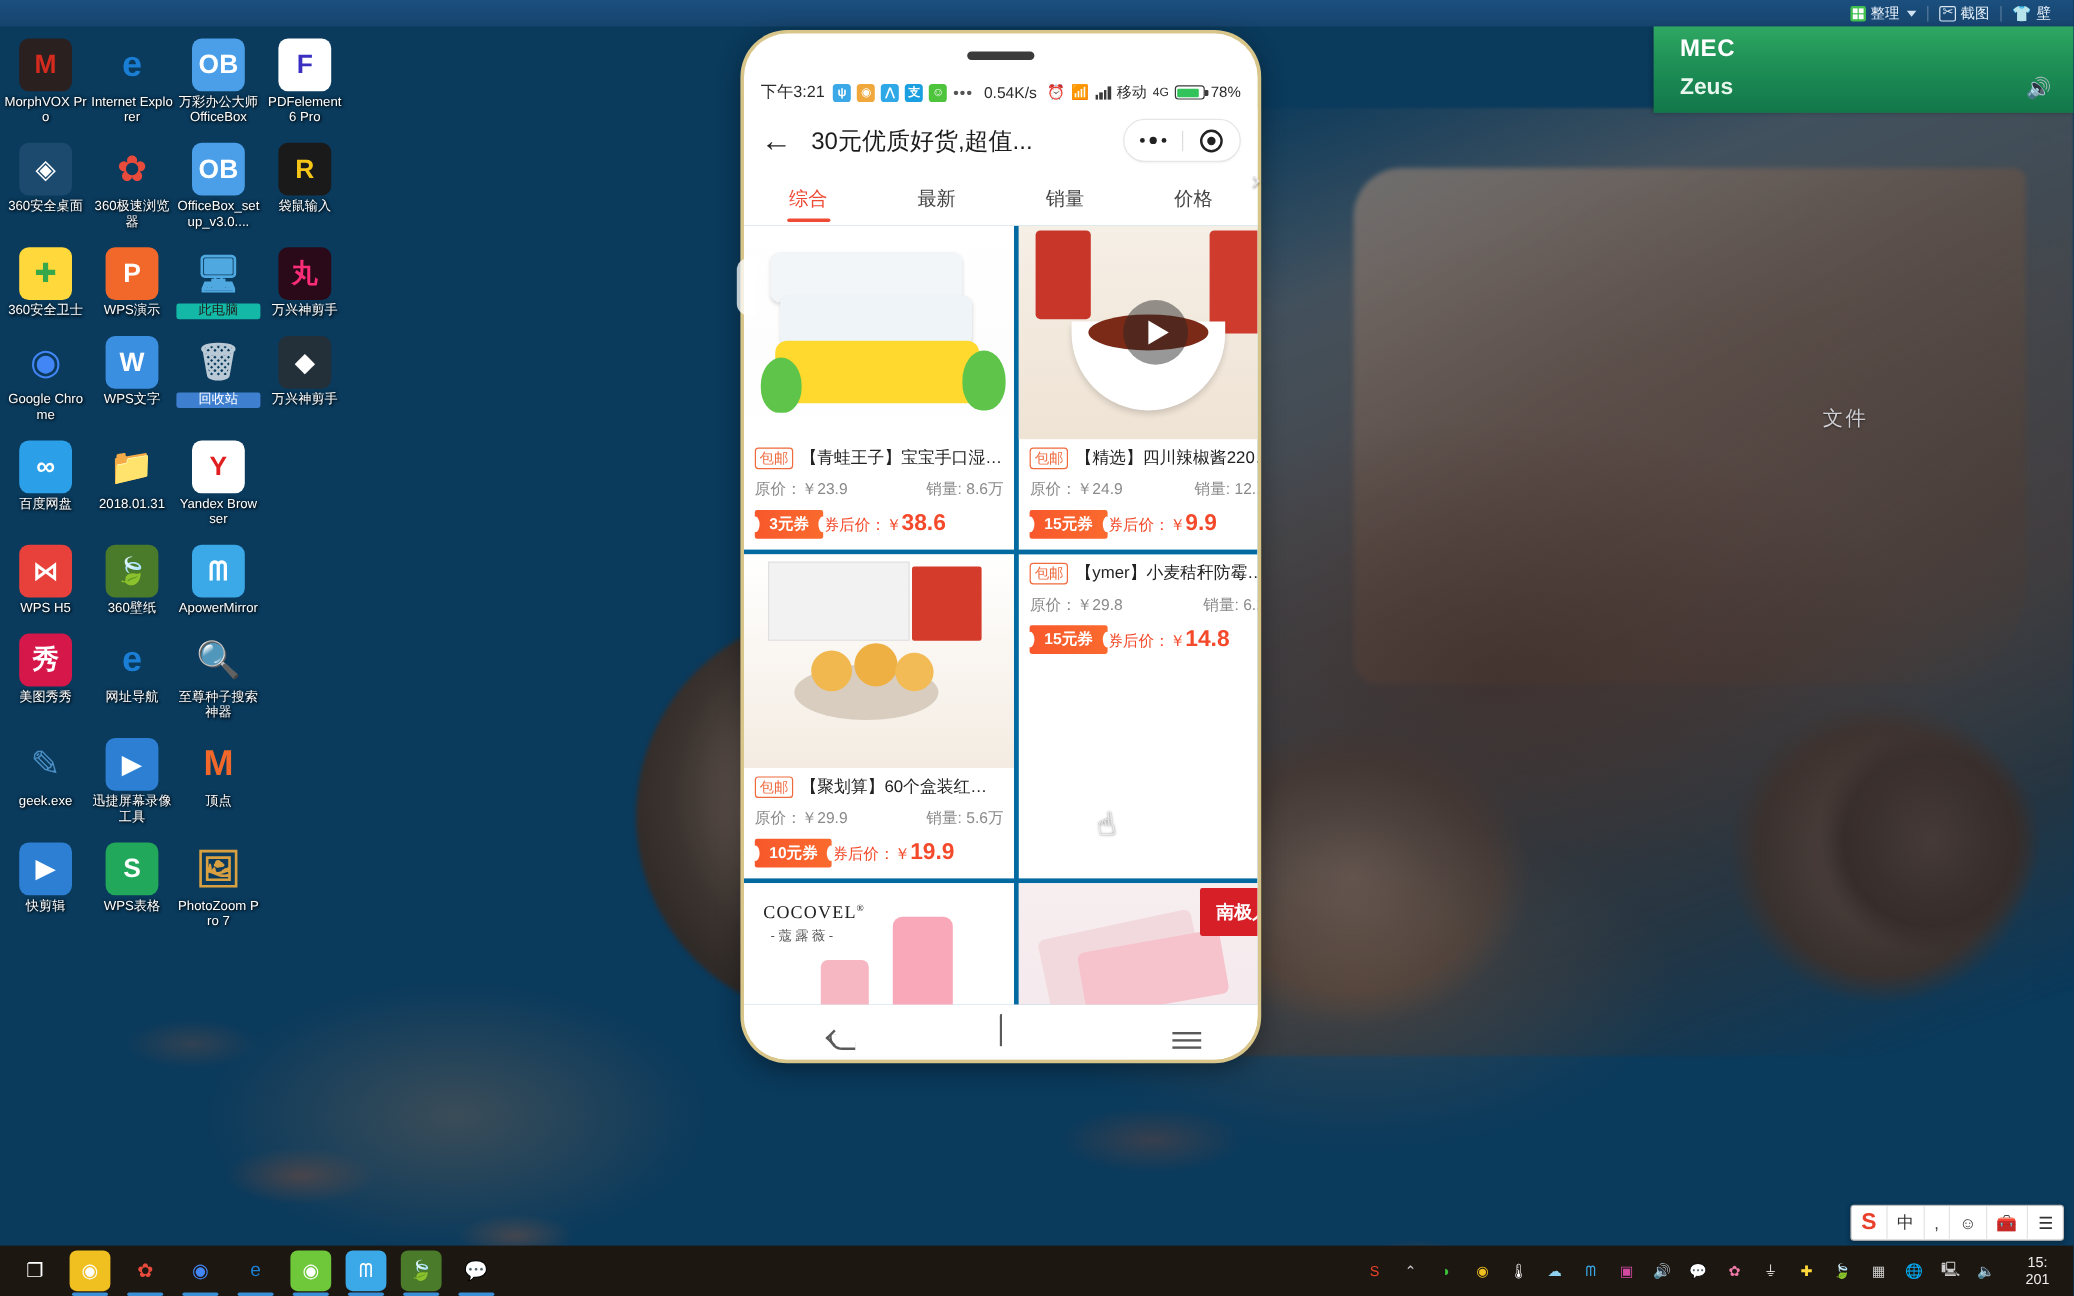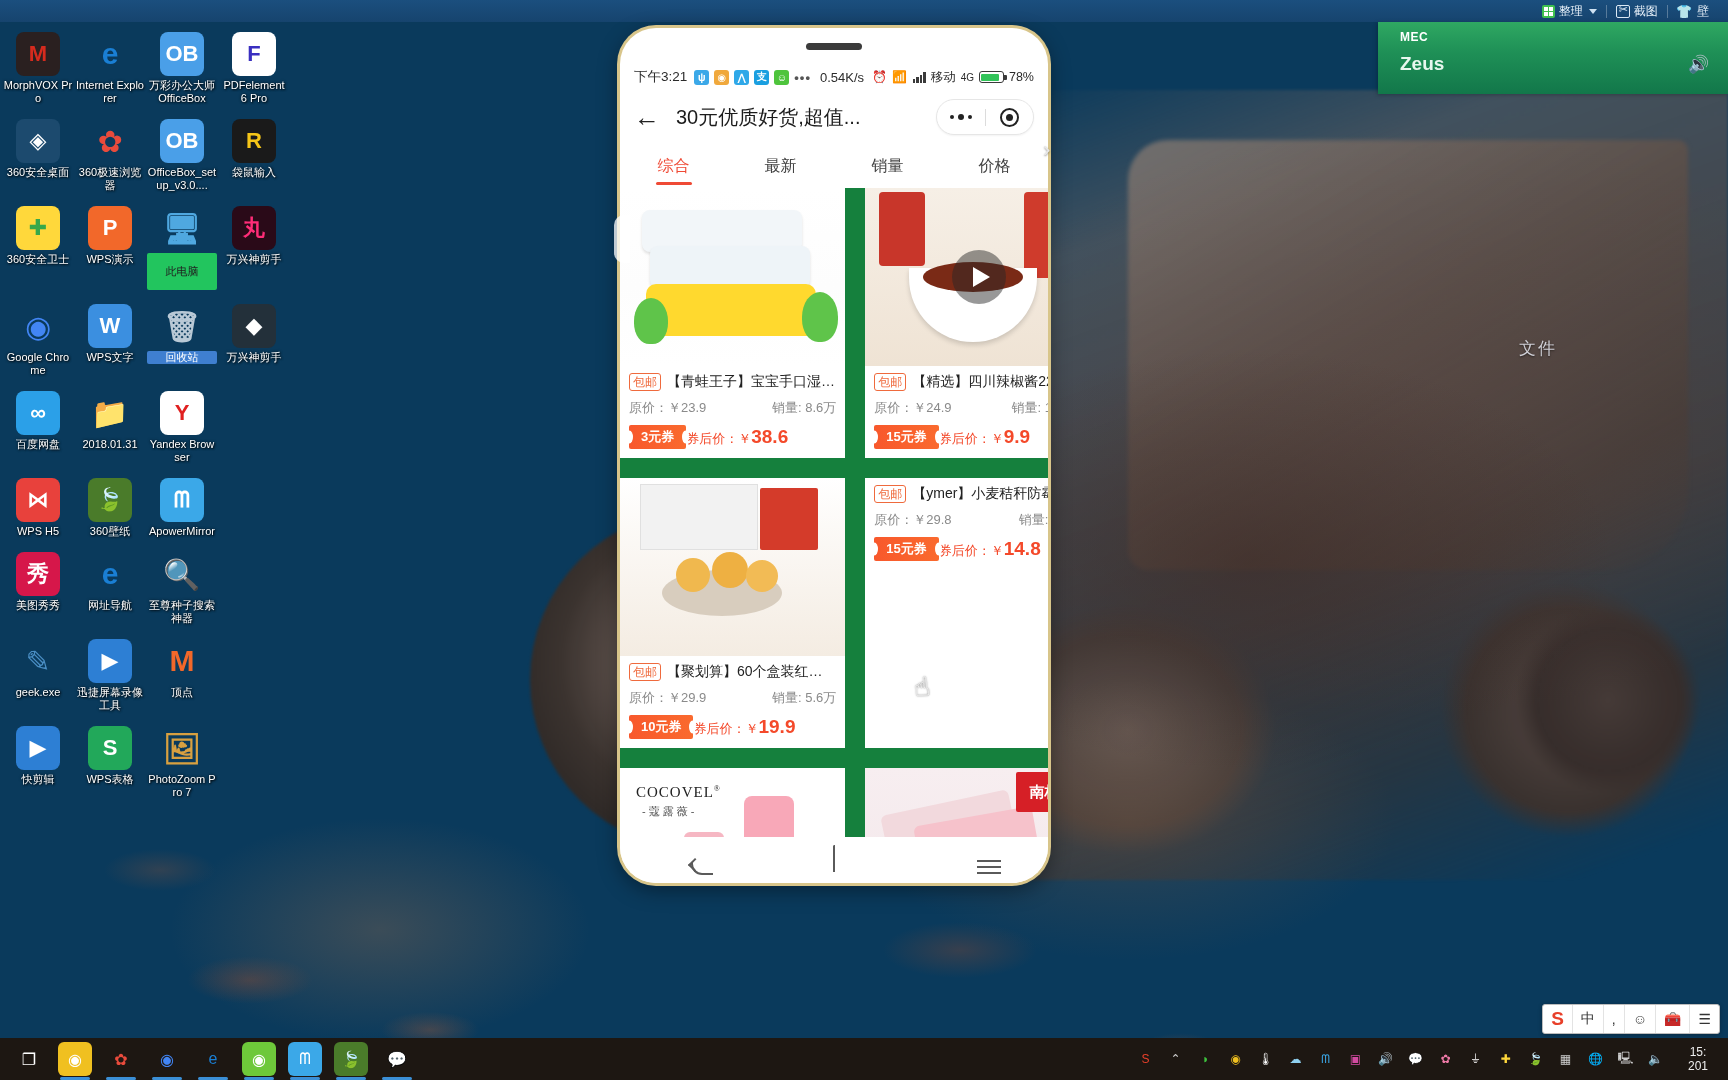--- a/index.html
+++ b/index.html
@@ -88,40 +88,40 @@
   .snip-ic::after{content:"\2702";position:absolute;left:2px;top:-3px;font-size:11px;color:#dce9f5;}
   .shirt-ic{font-size:13px;color:#f2f6fa;}
 
   
   #mec-widget {
     position: absolute; right: 0; top: 22px; width: 350px; height: 72px;
     background: linear-gradient(180deg, #2fa862 0%, #1f9157 40%, #12774a 100%);
     color: #fff; padding: 8px 18px 8px 22px;
     box-shadow: -1px 1px 4px rgba(0,0,0,.25);
   }
-  #mec-widget .mec-title { font-size: 12px; font-weight: bold; letter-spacing: .5px; }
+  #mec-widget .mec-title { font-size: 20px; font-weight: bold; letter-spacing: .5px; }
   #mec-widget .mec-row { display:flex; align-items:center; justify-content:space-between; margin-top:9px;}
   #mec-widget .mec-sub { font-size: 19px; font-weight: bold; color:#e7f7ee; }
   #mec-widget .spk { font-size: 17px; }
 
   
   #icons { position: absolute; left: 0; top: 24px; width: 290px; }
   .icon-grid { display: grid; grid-template-columns: repeat(4, 70px); gap: 6px 2px; padding-left: 3px;}
   .dicon { width: 70px; text-align: center; padding-top: 8px; cursor: default; }
   .dicon .glyph {
     width: 44px; height: 44px; margin: 0 auto 3px; border-radius: 8px;
     display: flex; align-items: center; justify-content: center;
     font-size: 22px; font-weight: bold; color: #fff; overflow: hidden; position: relative;
   }
   .dicon .lbl {
     font-size: 11px; line-height: 13px; color: #fff;
     text-shadow: 1px 1px 2px rgba(0,0,0,.85), 0 0 3px rgba(0,0,0,.8);
     word-break: break-all;
   }
-  .dicon .lbl.sel { background:#22c55e; color:#202020; text-shadow:none; border-radius:2px; padding:12px 2px;}
+  .dicon .lbl.sel { background:#14b8a6; color:#202020; text-shadow:none; border-radius:2px; padding:0 2px;}
   .dicon .lbl.sel2 { background:#3f7fd0; color:#fff; text-shadow:none; border-radius:2px; padding:0 2px;}
 
   
   #phone {
     position: absolute; left: 620px; top: 28px; width: 428px; height: 855px;
     background: #fff; border-radius: 36px;
     box-shadow: 0 0 0 3px #d8c58a, 0 6px 22px rgba(0,0,0,.45);
     overflow: hidden; display: flex; flex-direction: column;
   }
   #phone-notchbar { height: 36px; display:flex; align-items:center; justify-content:center; flex:none;}
@@ -164,21 +164,21 @@
   
   #ph-tabs { height: 44px; flex:none; display:flex; background:#fff; }
   #ph-tabs .tab { flex:1; display:flex; align-items:center; justify-content:center;
     font-size:16px; color:#444; position:relative; }
   #ph-tabs .tab.active { color:#ef4a35; }
   #ph-tabs .tab.active::after{ content:""; position:absolute; bottom:3px; left:50%;
     transform:translateX(-50%); width:36px; height:3px; background:#ef4a35; border-radius:2px;}
 
   
   #ph-body { flex:1; overflow:hidden; background:#f2f2f2; position:relative;}
-  .grid { display:grid; grid-template-columns:1fr 1fr; gap:20px; background:#15803d;}
+  .grid { display:grid; grid-template-columns:1fr 1fr; gap:4px; background:#0369a1;}
   .card { background:#fff; }
   .card .thumb { height:178px; position:relative; overflow:hidden; background:#fff;
      display:flex;align-items:center;justify-content:center;}
   .card .thumb .play {
     position:absolute; left:50%; top:50%; transform:translate(-50%,-50%);
     width:54px;height:54px;border-radius:50%;background:rgba(40,40,40,.48);
     display:flex;align-items:center;justify-content:center;
   }
   .card .thumb .play::after{content:"";border-left:17px solid #fff;border-top:10px solid transparent;border-bottom:10px solid transparent;margin-left:5px;}
   .card .info{ padding:7px 9px 9px;}

